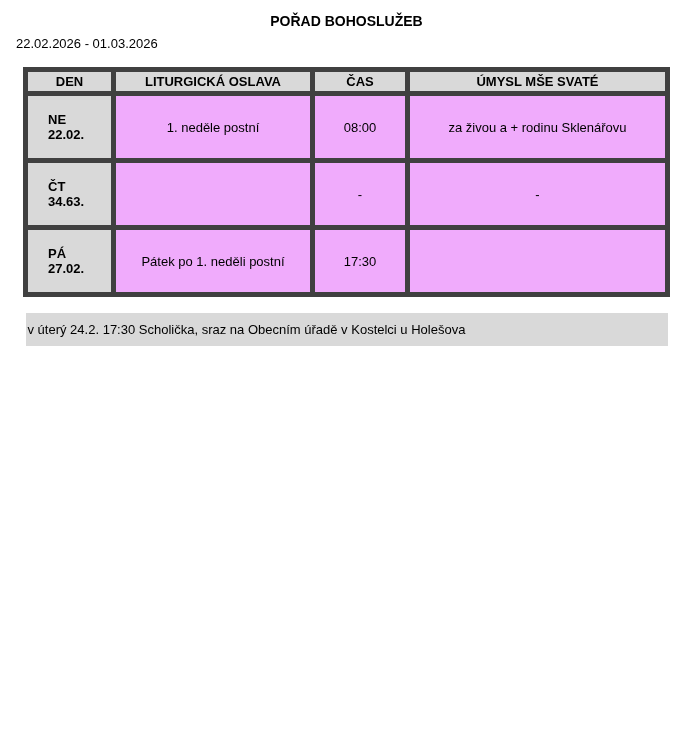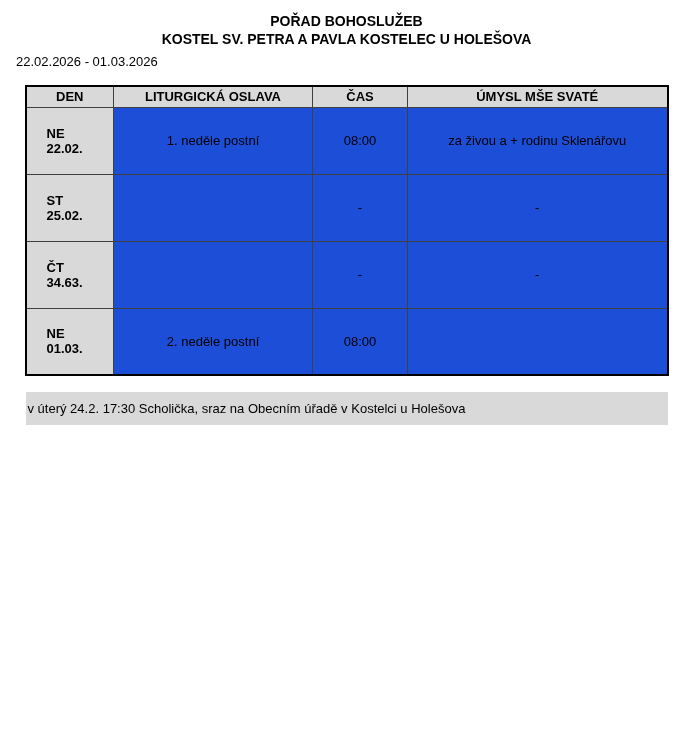--- a/index.html
+++ b/index.html
@@ -35,36 +35,36 @@
   }
   table.schedule {
     border-collapse: collapse;
     table-layout: fixed;
     width: 642px;
     margin: 16px auto 0 auto;
     border: 2px solid #000000;
   }
   table.schedule th,
   table.schedule td {
-    border: 1px solid #404040;
+    border: 5px solid #404040;
     font-size: 13px;
     padding: 2px 4px;
     overflow: hidden;
   }
   table.schedule thead th {
     background: #d9d9d9;
     font-weight: bold;
     height: 21px;
     text-align: center;
   }
   table.schedule tbody td {
     height: 67px;
     text-align: center;
     vertical-align: middle;
-    background: #1d4ed8;
+    background: #f0abfc;
   }
   table.schedule tbody td.den {
     background: #d9d9d9;
     font-weight: bold;
     text-align: left;
     padding-left: 20px;
   }
   .day-abbr {
     display: inline-block;
     min-width: 28px;
@@ -77,21 +77,20 @@
     padding: 9px 2px;
     text-align: left;
   }
 </style>
 </head>
 <body>
 
 <div class="page">
 
   <div class="doc-title">POŘAD BOHOSLUŽEB</div>
-  <div class="doc-subtitle">KOSTEL SV. PETRA A PAVLA KOSTELEC U HOLEŠOVA</div>
   <div class="doc-daterange">22.02.2026 - 01.03.2026</div>
 
   <table class="schedule">
     <colgroup>
       <col style="width:88px">
       <col style="width:199px">
       <col style="width:95px">
       <col style="width:260px">
     </colgroup>
     <thead>
@@ -107,46 +106,38 @@
       <td class="den">
         <span class="day-abbr">NE</span><span>22.02.</span>
       </td>
       <td>1. neděle postní</td>
       <td>08:00</td>
       <td>za živou a + rodinu Sklenářovu</td>
     </tr>
 
 
 
-    <tr>
-      <td class="den">
-        <span class="day-abbr">ST</span><span>25.02.</span>
-      </td>
-      <td></td>
-      <td>-</td>
-      <td>-</td>
-    </tr>
 
     <tr>
       <td class="den">
         <span class="day-abbr">ČT</span><span>34.63.</span>
       </td>
       <td></td>
       <td>-</td>
       <td>-</td>
     </tr>
 
+    <tr>
+      <td class="den">
+        <span class="day-abbr">PÁ</span><span>27.02.</span>
+      </td>
+      <td>Pátek po 1. neděli postní</td>
+      <td>17:30</td>
+      <td></td>
+    </tr>
 
 
-    <tr>
-      <td class="den">
-        <span class="day-abbr">NE</span><span>01.03.</span>
-      </td>
-      <td>2. neděle postní</td>
-      <td>08:00</td>
-      <td></td>
-    </tr>
   </tbody>
   </table>
 
   <div class="footer-note">v úterý 24.2. 17:30 Scholička, sraz na Obecním úřadě v Kostelci u Holešova</div>
 
 </div>
 
 </body></html>

